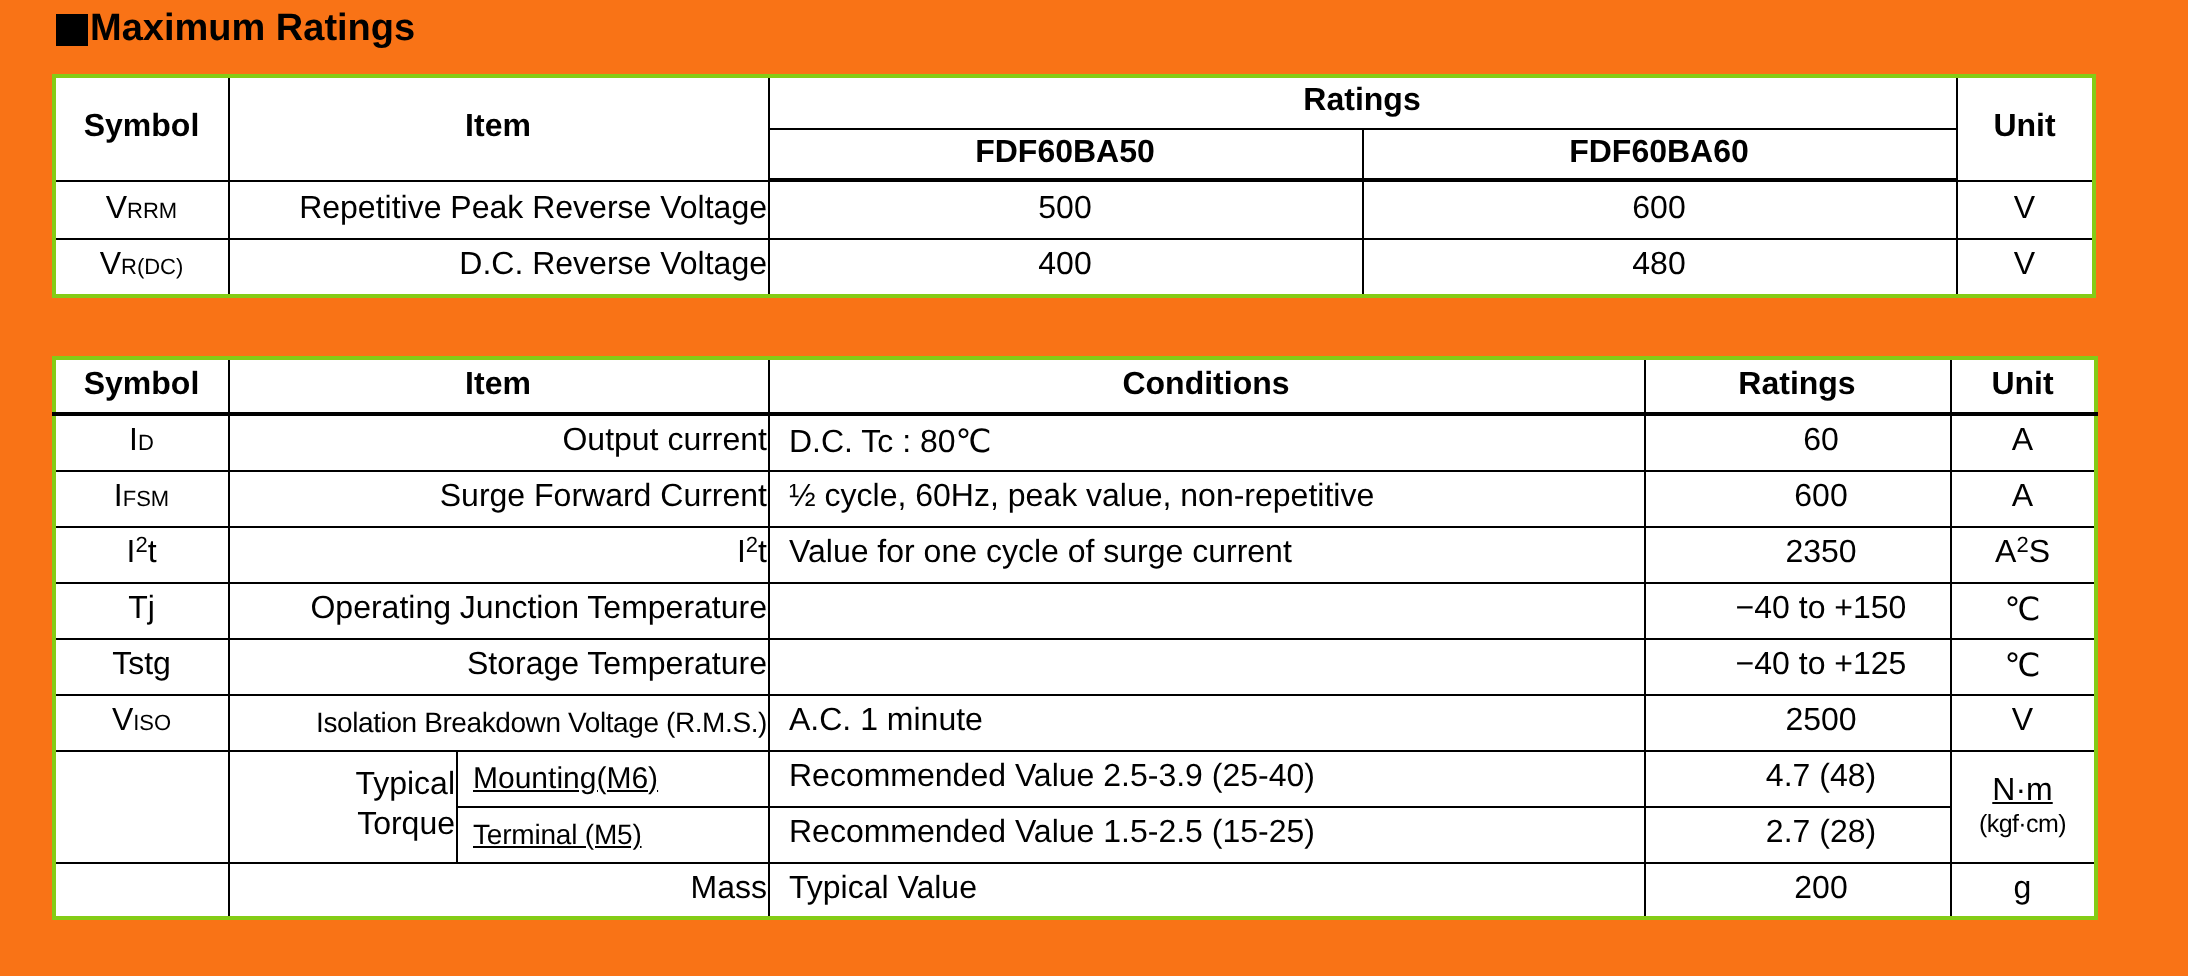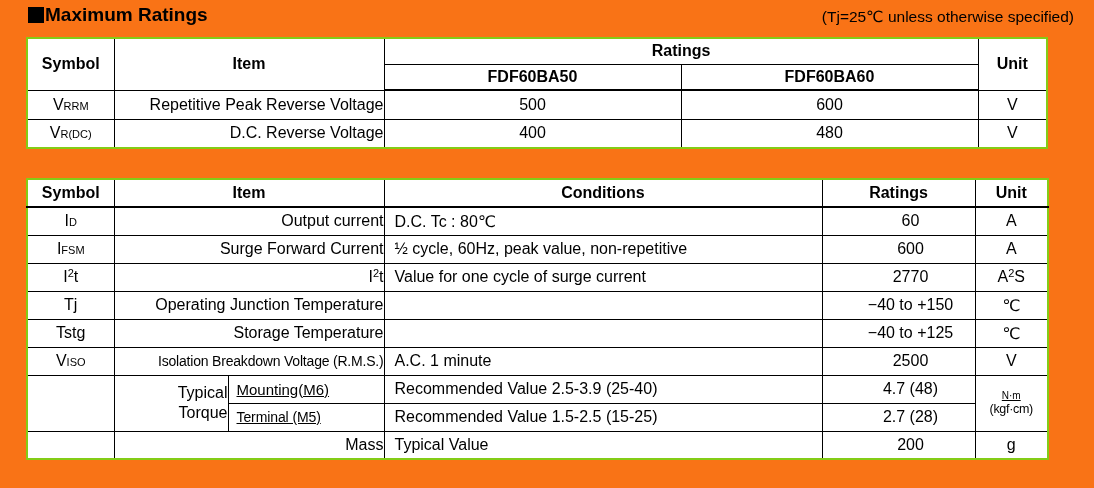--- a/index.html
+++ b/index.html
@@ -54,33 +54,32 @@
   .item{text-align:right;padding-left:10px;}
   .item-tight{font-size:14px;letter-spacing:-0.2px;}
   .cond{text-align:left;padding-left:10px;}
   .num{text-align:center;}
   .rat{text-align:center;padding-left:24px;}
   .unit{text-align:center;}
   .two-line{line-height:1.25;white-space:normal;}
   .subitem{text-align:left;padding-left:8px;font-size:15px;text-decoration:underline;}
   .subitem-sm{font-size:14px;letter-spacing:-0.1px;}
   .unit-2l{line-height:1.15;}
-  .unit-2l .l1{font-size:10px;text-decoration:underline;}
+  .unit-2l .l1{font-size:16px;text-decoration:underline;}
   .unit-2l .l2{font-size:12.5px;letter-spacing:-0.3px;}
 </style>
 </head>
 <body>
 
 <div class="page">
 
   <div class="title">
     <span class="sq"></span>
     <span>Maximum Ratings</span>
   </div>
-  <div class="note">(Tj=25℃ unless otherwise specified)</div>
 
   <table class="t1">
     <colgroup>
       <col style="width:87px">
         <col style="width:270px">
         <col style="width:297px">
         <col style="width:297px">
         <col style="width:69px">
     </colgroup>
     <tbody>
@@ -141,21 +140,21 @@
         <td class="sym"><span>I</span><span class="ss">FSM</span></td>
         <td class="item" colspan="2">Surge Forward Current</td>
         <td class="cond">½ cycle, 60Hz, peak value, non-repetitive</td>
         <td class="rat">600</td>
         <td class="unit">A</td>
       </tr>
       <tr>
         <td class="sym"><span>I</span><span class="sup">2</span><span>t</span></td>
         <td class="item" colspan="2"><span>I</span><span class="sup">2</span><span>t</span></td>
         <td class="cond">Value for one cycle of surge current</td>
-        <td class="rat">2770</td>
+        <td class="rat">2350</td>
         <td class="unit"><span>A</span><span class="sup">2</span><span>S</span></td>
       </tr>
       <tr>
         <td class="sym"><span>Tj</span></td>
         <td class="item" colspan="2">Operating Junction Temperature</td>
         <td class="cond"></td>
         <td class="rat">−40 to +150</td>
         <td class="unit">℃</td>
       </tr>
       <tr>

